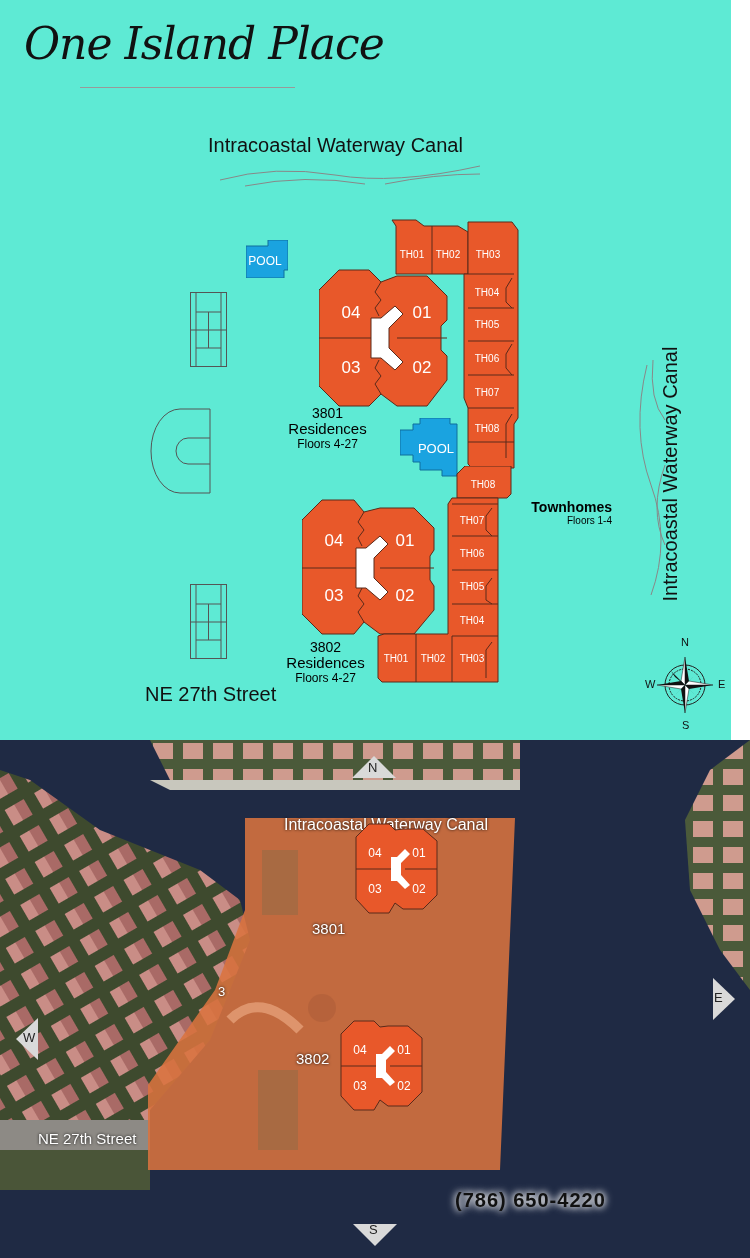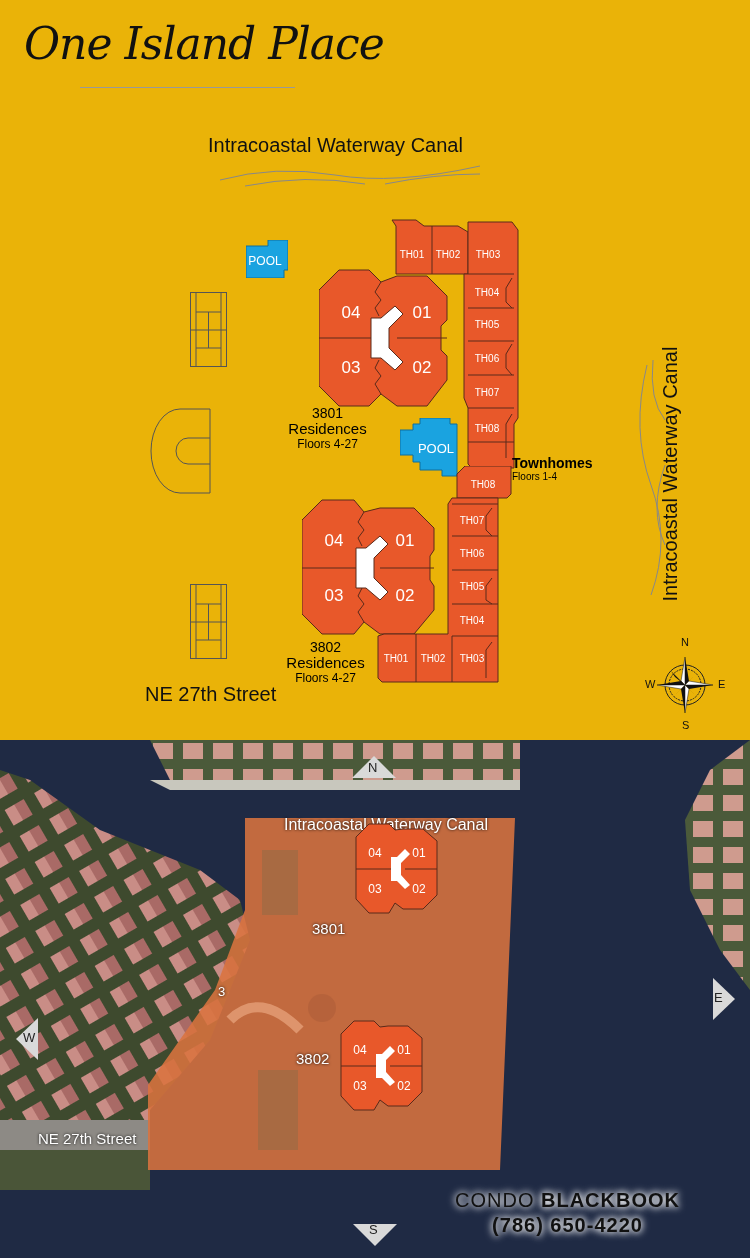--- a/index.html
+++ b/index.html
@@ -1,29 +1,29 @@
 <!DOCTYPE html>
 <html><head>
 <meta charset="utf-8">
 <style>
   html,body{margin:0;padding:0;}
   body{width:750px;height:1258px;position:relative;overflow:hidden;background:#fff;font-family:"Liberation Sans",sans-serif;}
   .abs{position:absolute;}
-  .top{left:0;top:0;width:750px;height:740px;background:#eab308;}
+  .top{left:0;top:0;width:690px;height:740px;background:#5eead4;padding-left:41px;}
   .logo{left:24px;top:22px;font-family:"DejaVu Serif",serif;font-style:italic;font-size:44px;color:#111;letter-spacing:-1px;line-height:1;}
   .logo-line{left:80px;top:87px;width:215px;height:1px;background:#999;}
   .lbl{color:#111;white-space:nowrap;}
   .canal-top{left:208px;top:134px;font-size:20px;}
   .canal-right{left:560px;top:480px;font-size:20px;transform:rotate(-90deg);transform-origin:center;width:220px;text-align:center;}
   .street{left:145px;top:683px;font-size:20px;}
   .bldg-label{text-align:center;line-height:1.1;}
   .bldg-label .num{font-size:14px;}
   .bldg-label .name{font-size:15px;font-weight:normal;}
   .bldg-label .floors{font-size:12px;}
-  .th-label{text-align:left;line-height:1.15;}
+  .th-label{text-align:right;line-height:1.15;margin-top:44px;}
   .th-label .name{font-size:14px;font-weight:bold;}
   .th-label .floors{font-size:10px;}
   svg text{font-family:"Liberation Sans",sans-serif;}
   .bottom{left:0;top:740px;width:750px;height:518px;background:#1f2a44;overflow:hidden;}
   .wlbl{color:#fff;white-space:nowrap;text-shadow:0 0 3px #000;}
   .brand{left:455px;top:1188px;font-size:20px;font-weight:bold;letter-spacing:1px;color:#111;text-shadow:0 0 6px #fff,0 0 10px #fff;text-align:center;line-height:1.25;}
 </style>
 </head>
 <body>
 
@@ -249,15 +249,14 @@
     <path d="M1 46 H36 M50 46 H82" stroke="#5a2a1a"></path>
     <path d="M36 34 H42 L50 26 L55 31 L46 40 V52 L55 62 L50 66 L42 58 H36 Z" fill="#fff"></path>
     <text x="20" y="34" fill="#fff" font-size="12" text-anchor="middle">04</text>
     <text x="64" y="34" fill="#fff" font-size="12" text-anchor="middle">01</text>
     <text x="20" y="70" fill="#fff" font-size="12" text-anchor="middle">03</text>
     <text x="64" y="70" fill="#fff" font-size="12" text-anchor="middle">02</text>
   </svg>
 </div>
 
 <div class="abs brand">
-  <div><span style="font-weight:normal">CONDO</span> <span>BLACKBOOK</span></div>
   <div>(786) 650-4220</div>
 </div>
 
 </body></html>

